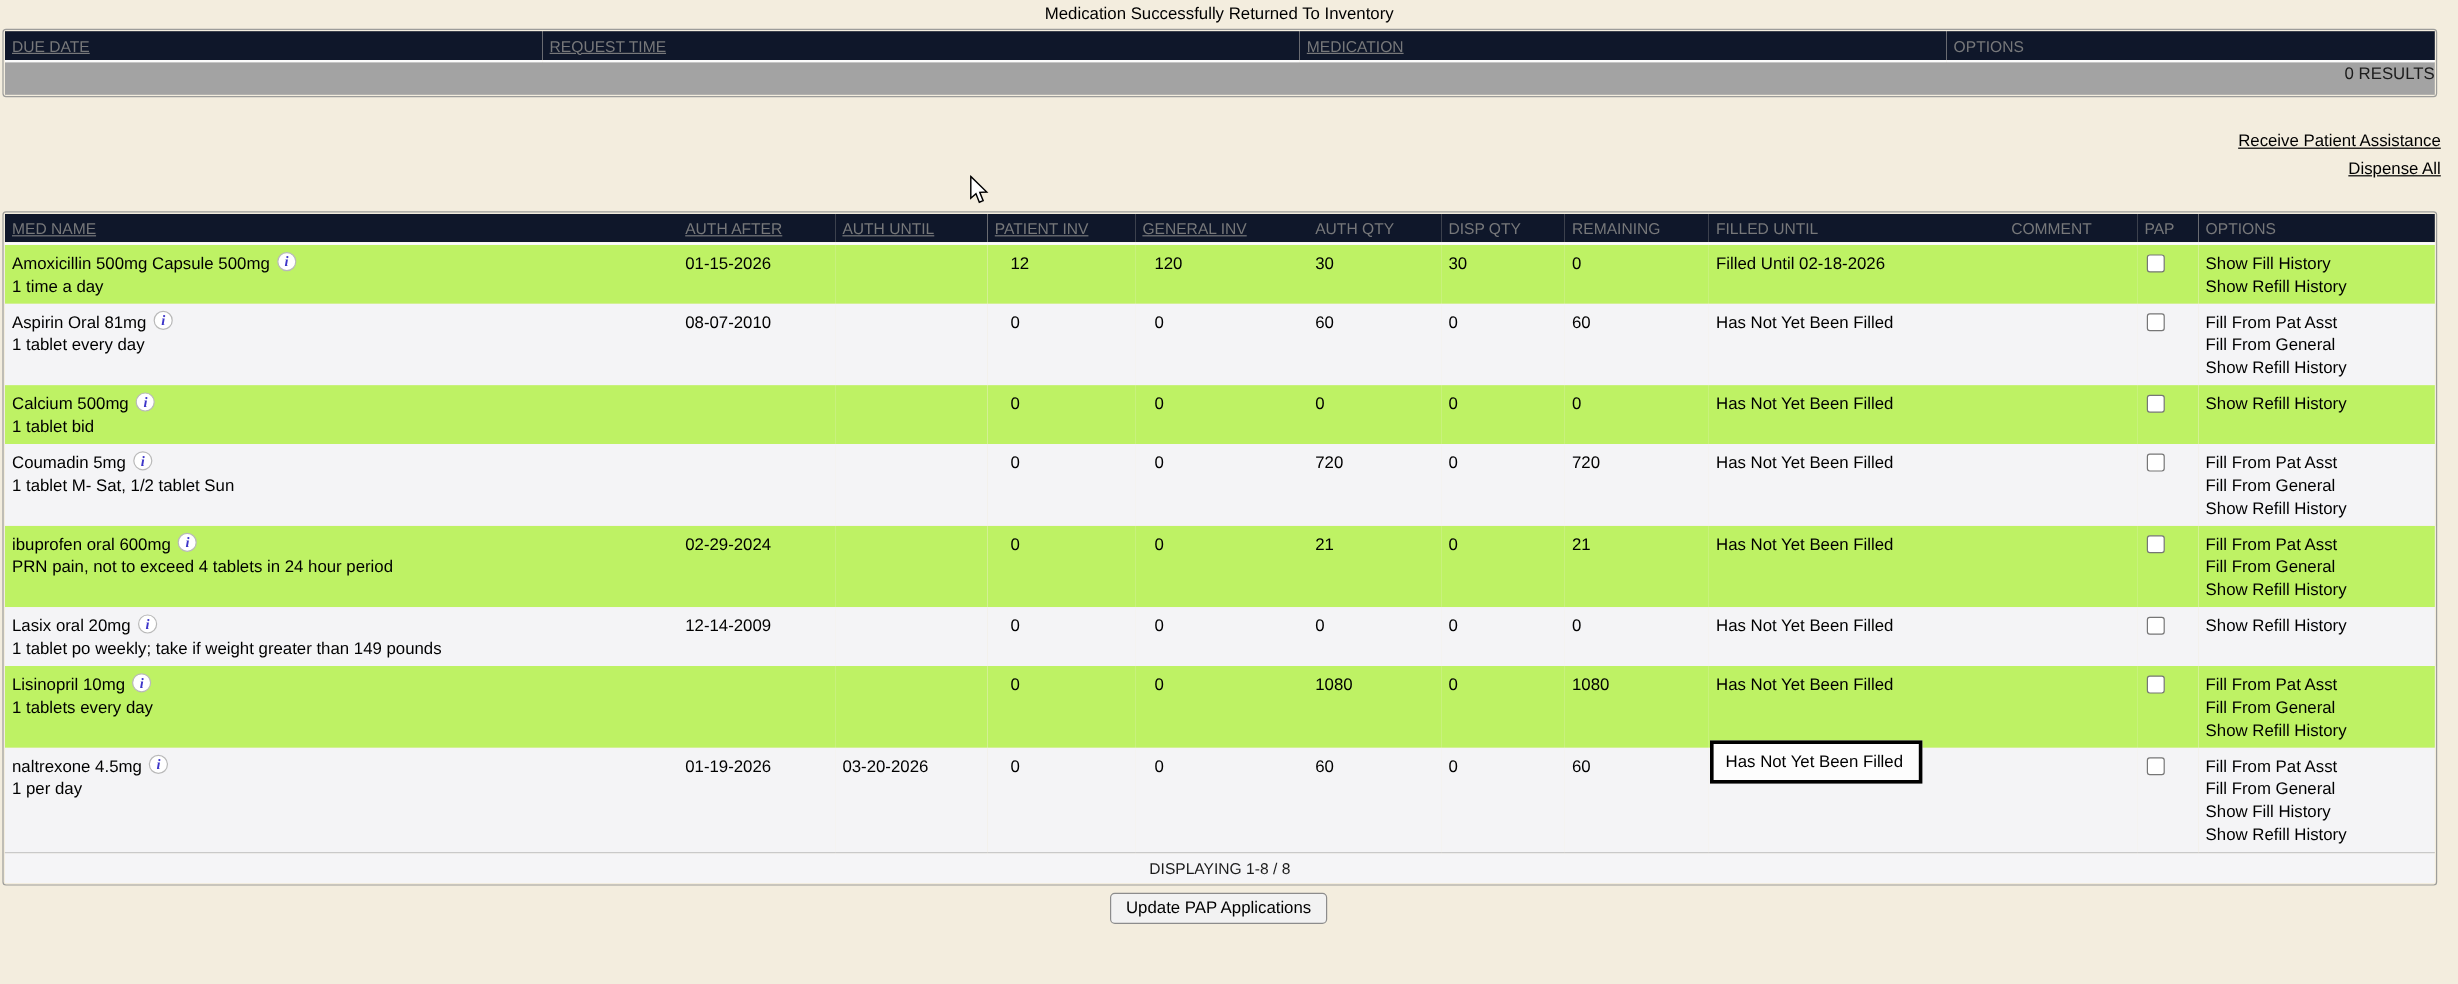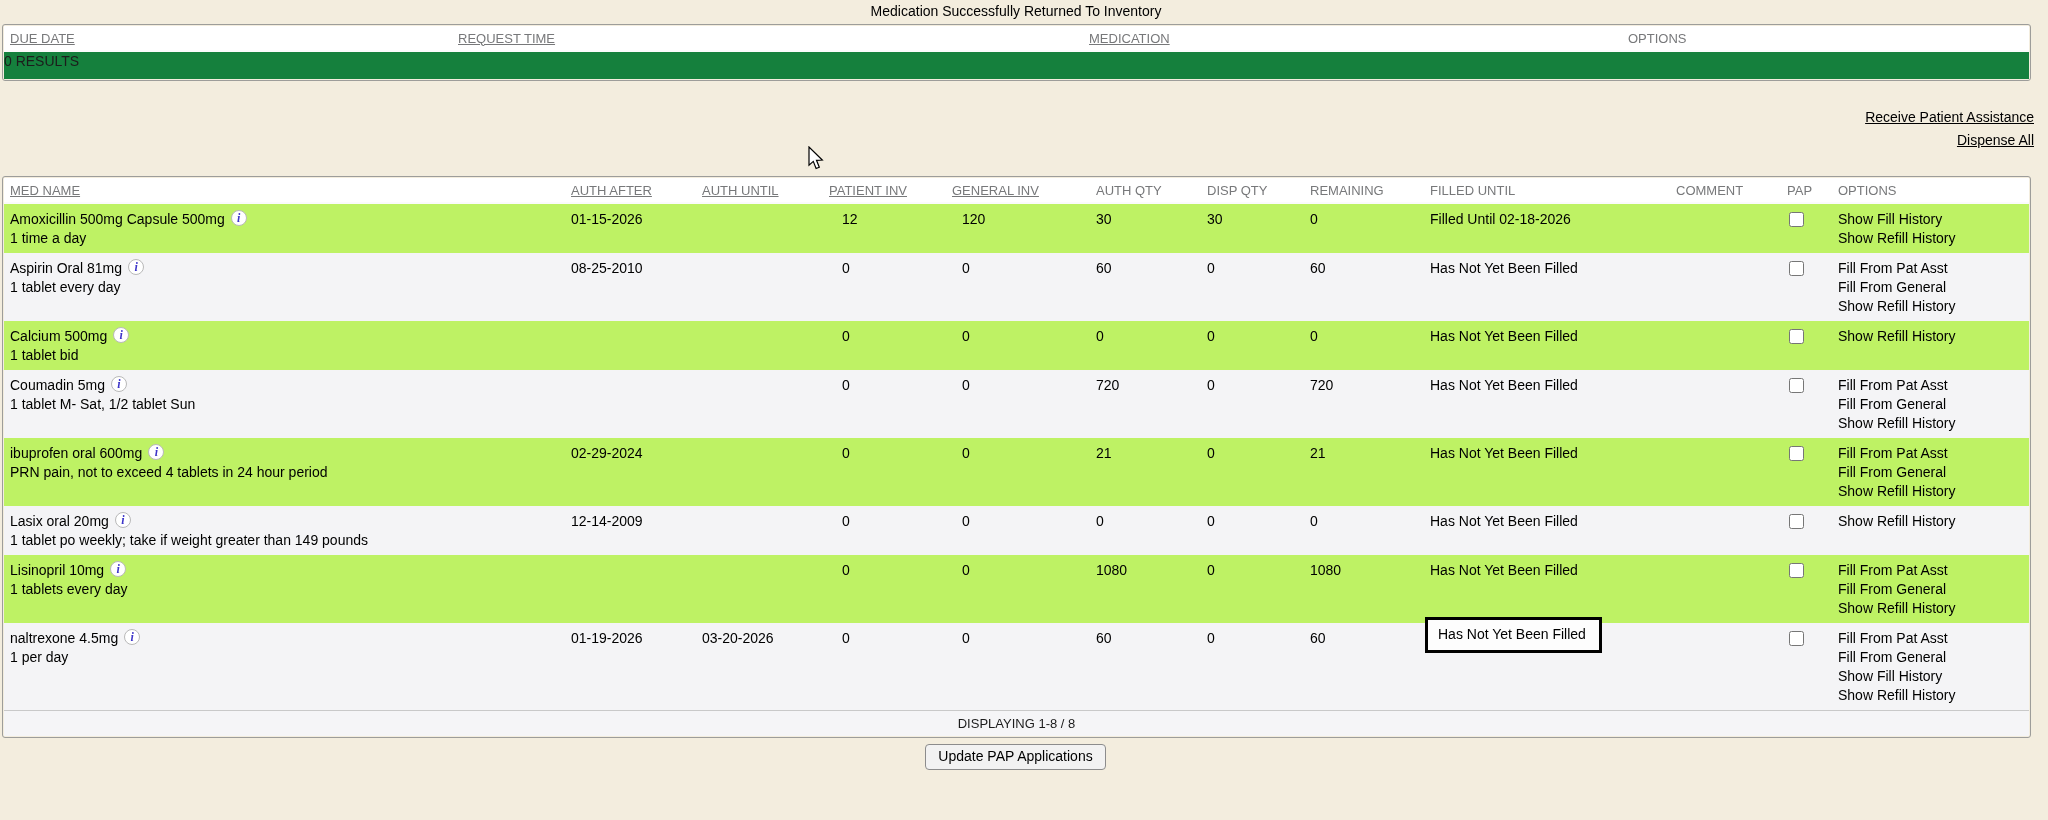--- a/index.html
+++ b/index.html
@@ -38,34 +38,34 @@
     font-size: 21px; font-weight: bold;
     color: #6d7c2b;
   }
   .legend-extra { font-size: 15px; color: #6d7c2b; }
   .legend-extra a { color: #6d7c2b; text-decoration: underline; cursor: pointer; }
   table.grid { border-collapse: collapse; table-layout: fixed; width: 2025px; }
   table.grid th {
     height: 24px;
     padding: 0 0 0 6px;
     border-bottom: 2px solid #fbfbfb;
-    background: #ffffff;
+    background: #0f172a;
     font-size: 13px; font-weight: normal;
     color: #77787a;
     text-align: left;
     vertical-align: middle;
     white-space: nowrap;
     overflow: hidden;
   }
   table.grid th.sortable span { text-decoration: underline; cursor: pointer; }
   td.empty-row {
     height: 27px;
     padding: 0 !important;
-    background: #15803d;
-    text-align: left;
+    background: #a3a3a3;
+    text-align: right;
     vertical-align: middle;
     font-size: 13px; color: #1c1c1c;
   }
   .action-links {
     margin: 25px 14px 24px 0;
     text-align: right;
     line-height: 23px;
     font-size: 14px;
   }
   .action-links a { color: #000; text-decoration: underline; display: block; cursor: pointer; }
@@ -216,21 +216,21 @@
           <td class="">Filled Until 02-18-2026</td>
           <td></td>
           <td><input type="checkbox" class="pap-box" style=""></td>
           <td>
             <a class="opt-link">Show Fill History</a>
             <a class="opt-link">Show Refill History</a>
           </td>
         </tr>
         <tr class="row-odd">
           <td><span>Aspirin Oral 81mg</span><span class="info-icon">i</span><span class="med-sig">1 tablet every day</span></td>
-          <td>08-25-2010</td>
+          <td>08-07-2010</td>
           <td></td>
           <td>0</td>
           <td>0</td>
           <td>60</td>
           <td>0</td>
           <td>60</td>
           <td class="">Has Not Yet Been Filled</td>
           <td></td>
           <td><input type="checkbox" class="pap-box" style=""></td>
           <td>

